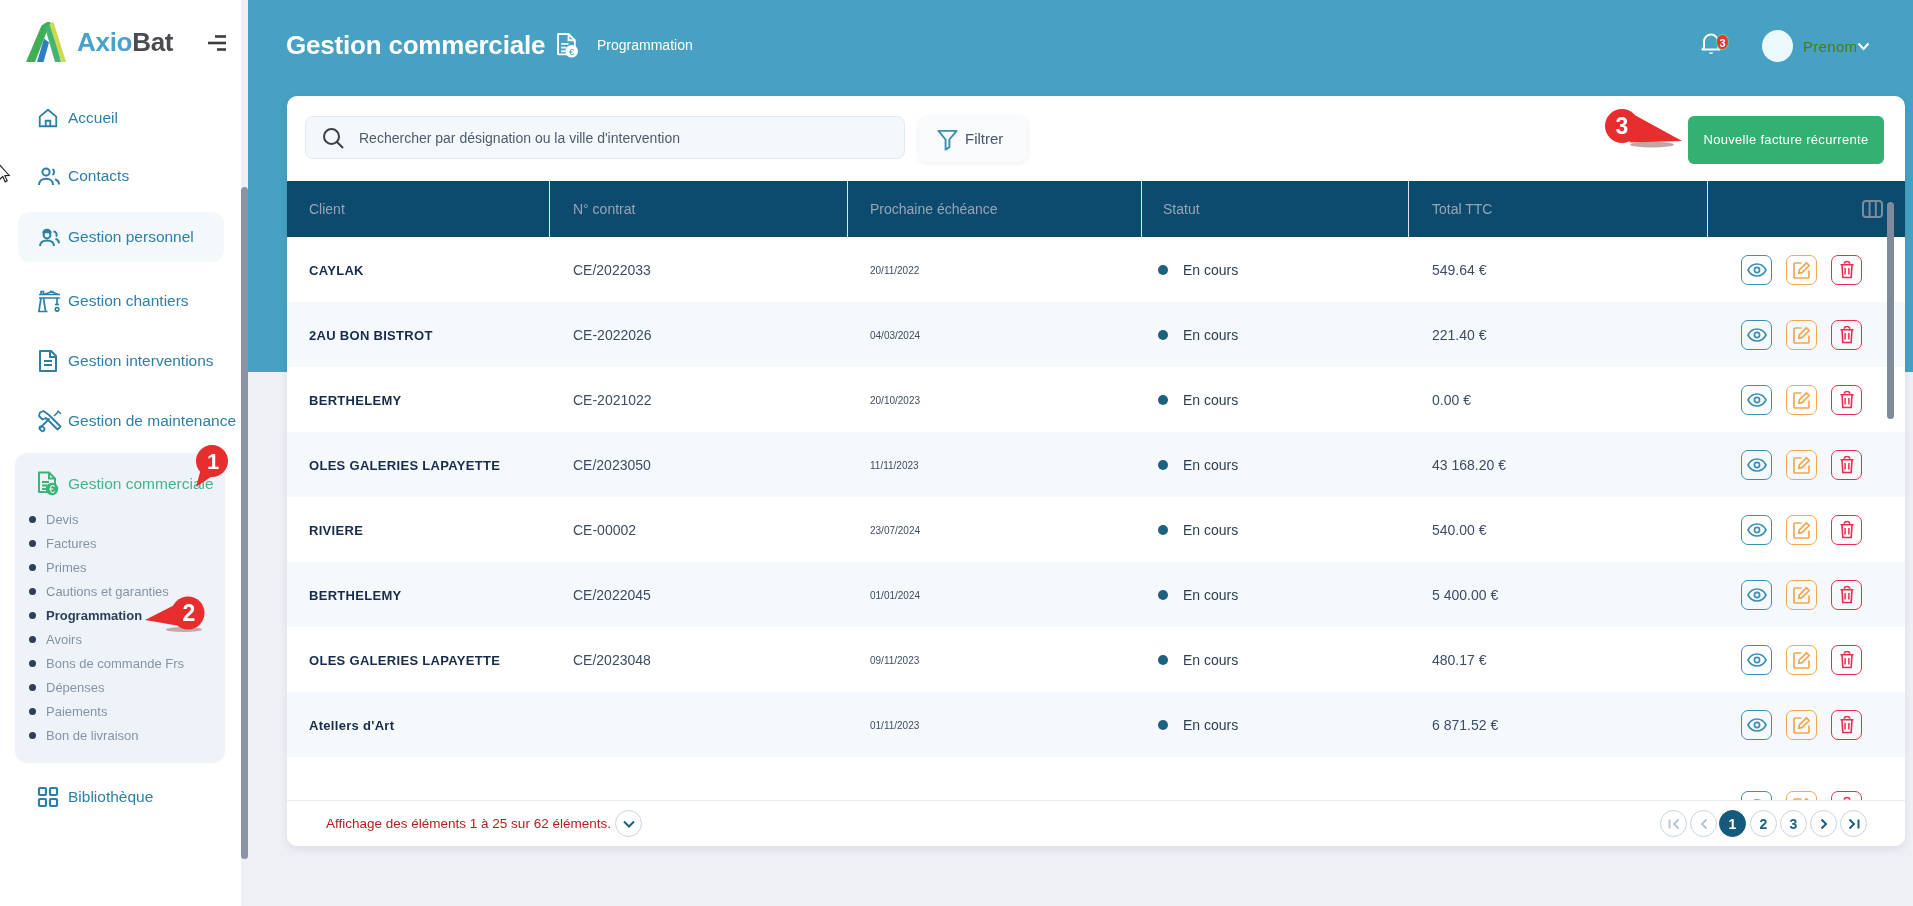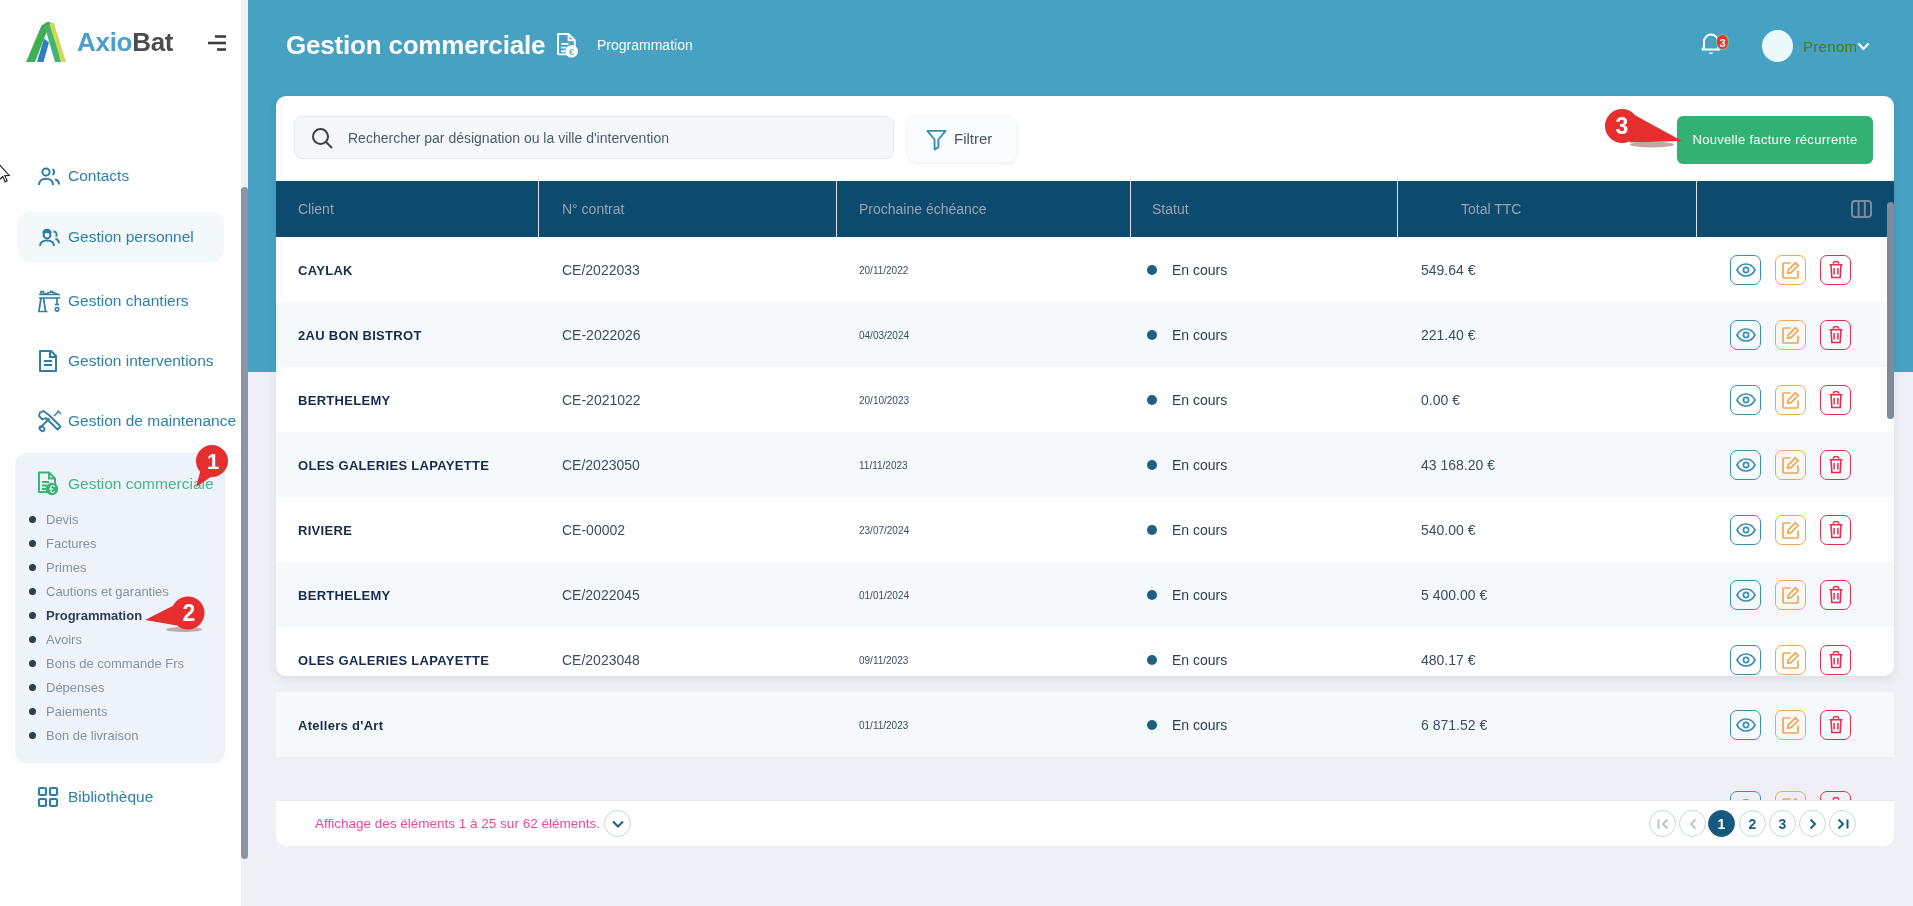--- a/index.html
+++ b/index.html
@@ -27,21 +27,21 @@
   #tealband { position:absolute; left:0; top:0; width:1665px; height:372px; background:#46a1c3; }
   #title { position:absolute; left:38px; top:30px; color:#ffffff; font-size:26px; font-weight:bold; letter-spacing:-0.2px; }
   #crumb { position:absolute; left:349px; top:37px; color:#ffffff; font-size:14px; }
   #bell { position:absolute; left:1452px; top:32px; }
   #bellbadge { position:absolute; left:1468px; top:33.5px; width:13px; height:16.5px; background:#e8332f; border:1.5px solid #6cc795; border-radius:50%; color:#fff; font-size:11px; font-weight:bold; text-align:center; line-height:16px; }
   #avatar { position:absolute; left:1514px; top:30px; width:31px; height:32px; border-radius:50%; background:#ebf8fc; }
   #uname { position:absolute; left:1555px; top:38px; color:#4d7c0f; font-size:15px; letter-spacing:.3px; }
   #uchev { position:absolute; left:1609px; top:42px; }
   #mainscroll { position:absolute; left:1639px; top:202px; width:7px; height:217px; background:#7f8a9b; border-radius:4px; z-index:9; }
   
-  #card { position:absolute; left:28px; top:96px; width:1618px; height:580px; background:#ffffff; border-radius:10px; box-shadow:0 3px 8px rgba(40,60,90,.10);text-decoration:underline; }
+  #card { position:absolute; left:39px; top:96px; width:1618px; height:750px; background:#ffffff; border-radius:10px; box-shadow:0 3px 8px rgba(40,60,90,.10);text-decoration:underline; }
   #search { position:absolute; left:18px; top:20px; width:600px; height:43px; background:#f5f8fb; border:1px solid #e4eaf1; border-radius:8px; }
   #search svg { position:absolute; left:16px; top:10px; }
   #search span { position:absolute; left:53px; top:13px; font-size:14px; color:#4c5c6d; }
   #filter { position:absolute; left:632px; top:21px; width:108px; height:45px; background:#f9fbfd; border-radius:8px; box-shadow:0 1px 5px rgba(40,60,90,.10); }
   #filter svg { position:absolute; left:17px; top:11px; }
   #filter span { position:absolute; left:46px; top:13px; font-size:15px; color:#44576b; }
   #newbtn { position:absolute; left:1401px; top:20px; width:196px; height:48px; background:#32b172; border-radius:6px; color:#fff; font-size:13px; text-align:center; line-height:48px; letter-spacing:.3px; }
   
   #thead { position:absolute; left:0; top:85px; width:1618px; height:56px; background:#0c4a6e; }
   .th { position:absolute; top:0; height:56px; line-height:56px; font-size:14px; color:#99a5b5; }
@@ -55,21 +55,21 @@
   .c-dot { position:absolute; left:871px; top:50%; transform:translateY(-50%); width:10px; height:10px; border-radius:50%; background:#1d6080; }
   .c-statut { position:absolute; left:896px; top:50%; transform:translateY(-50%); font-size:14px; color:#2d3e50; }
   .c-total { position:absolute; left:1145px; top:50%; transform:translateY(-50%); font-size:14px; color:#3c4d63; }
   .abtn { position:absolute; top:50%; transform:translateY(-50%); width:31px; height:30px; border-radius:7px; }
   .abtn svg { position:absolute; left:50%; top:50%; transform:translate(-50%,-50%); }
   .a-eye { left:1454px; border:1.5px solid #3b8fb3; }
   .a-edit { left:1499px; border:1.5px solid #f2a74f; }
   .a-del { left:1544px; border:1.5px solid #ea2c4e; }
   
   #cfooter { position:absolute; left:0; top:704px; width:1618px; height:46px; background:#fff; border-top:1px solid #e9e9ee; border-radius:0 0 10px 10px; }
-  #cfooter .txt { position:absolute; left:39px; top:15px; font-size:13.5px; color:#ec4899; }
+  #cfooter .txt { position:absolute; left:39px; top:15px; font-size:13.5px; color:#b91c1c; }
   .pgc { position:absolute; top:9px; width:27px; height:27px; border:1px solid #c8d4df; border-radius:50%; text-align:center; line-height:27px; font-size:14px; font-weight:bold; color:#1b5e83; background:#fff; }
   .pgc svg { position:absolute; left:50%; top:50%; transform:translate(-50%,-50%); }
   .pgc.on { background:#15597c; border-color:#15597c; color:#fff; }
   
   .redball { position:absolute; z-index:20; }
 </style>
 </head>
 <body>
 
 <div id="sidebar">
@@ -83,20 +83,27 @@
     <div class="logo-text">Axio<b>Bat</b></div>
   </div>
   <svg class="burger" width="20" height="16" viewBox="0 0 20 16">
     <line x1="8" y1="1.5" x2="19" y2="1.5" stroke="#3d3d42" stroke-width="2.6"></line>
     <line x1="1" y1="8" x2="19" y2="8" stroke="#3d3d42" stroke-width="2.6"></line>
     <line x1="10" y1="14.5" x2="19" y2="14.5" stroke="#3d3d42" stroke-width="2.6"></line>
   </svg>
 
   <div class="hl" style="top:212px; height:50px;"></div>
 
+  <div class="nav-item" style="top:93px;">
+    <svg width="22" height="22" viewBox="0 0 24 24" fill="none" stroke="#2e7fa8" stroke-width="2">
+        <path d="M3 10.5 12 3l9 7.5V21h-18z" stroke-linejoin="round"></path>
+        <path d="M9.5 21v-6h5v6"></path>
+      </svg>
+    <span>Accueil</span>
+  </div>
   <div class="nav-item" style="top:151px;">
     <svg width="24" height="22" viewBox="0 0 24 22" fill="none" stroke="#2e7fa8" stroke-width="2">
         <circle cx="9" cy="7" r="3.6"></circle>
         <path d="M2 20c0-4 3-6.3 7-6.3s7 2.3 7 6.3"></path>
         <path d="M15.5 4.2a3.4 3.4 0 0 1 0 5.8"></path>
         <path d="M18 14.2c2.4.8 4 2.6 4 5.3"></path>
       </svg>
     <span>Contacts</span>
   </div>
   <div class="nav-item" style="top:212px;">
@@ -258,21 +265,21 @@
         </svg>
       <span>Filtrer</span>
     </div>
     <div id="newbtn">Nouvelle facture récurrente</div>
 
     <div id="thead">
       <div class="th" style="left:22px;">Client</div>
       <div class="th" style="left:286px;">N° contrat</div>
       <div class="th" style="left:583px;">Prochaine échéance</div>
       <div class="th" style="left:876px;">Statut</div>
-      <div class="th" style="left:1145px;margin-left:40px;">Total TTC</div>
+      <div class="th" style="left:1145px;">Total TTC</div>
       <div class="sep" style="left:262px;"></div>
       <div class="sep" style="left:560px;"></div>
       <div class="sep" style="left:854px;"></div>
       <div class="sep" style="left:1121px;"></div>
       <div class="sep" style="left:1420px;"></div>
       <svg class="abs" style="left:1575px; top:19px;" width="21" height="18" viewBox="0 0 21 18" fill="none" stroke="#7b8ba0" stroke-width="2">
           <rect x="1" y="1" width="19" height="16" rx="3"></rect>
           <line x1="7.6" y1="1" x2="7.6" y2="17"></line>
           <line x1="13.8" y1="1" x2="13.8" y2="17"></line>
         </svg>

